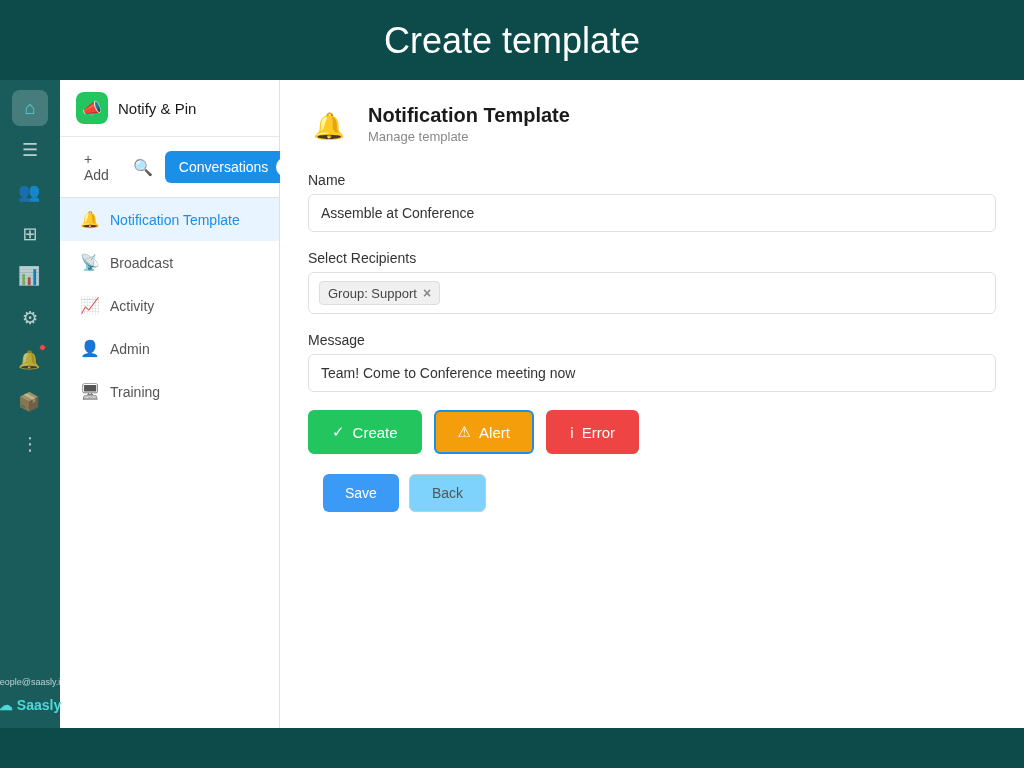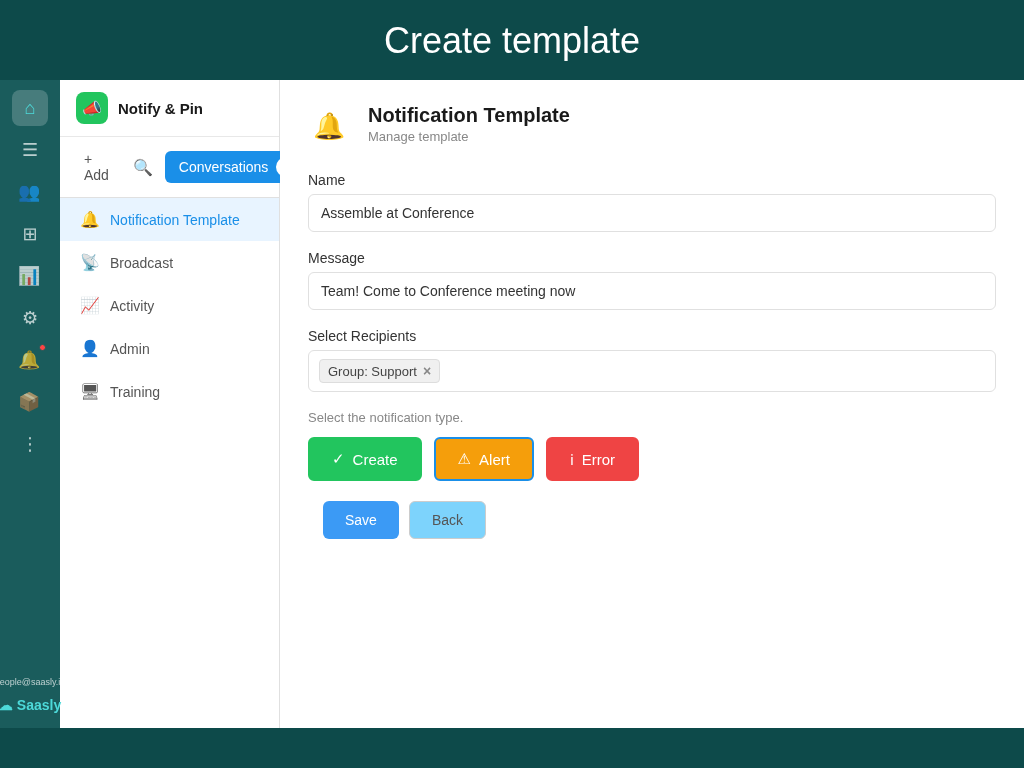--- a/index.html
+++ b/index.html
@@ -101,21 +101,21 @@
       background: #22c55e;
       border-radius: 8px;
       display: flex;
       align-items: center;
       justify-content: center;
       font-size: 16px;
     }
 
     .app-name {
       font-size: 15px;
-      font-weight: 700;
+      font-weight: 400;
       color: #1a1a1a;
     }
 
     .nav-item {
       display: flex;
       align-items: center;
       gap: 10px;
       padding: 12px 20px;
       cursor: pointer;
       color: #555;
@@ -445,35 +445,34 @@
           <div class="section-subtitle">Manage template</div>
         </div>
       </div>
 
       <div class="form-group">
         <label class="form-label">Name</label>
         <input class="form-input" type="text" value="Assemble at Conference" style="">
       </div>
 
       <div class="form-group">
-        <label class="form-label">Message</label>
-        <input class="form-input" type="text" value="Team! Come to Conference meeting now" style="">
-      </div>
-
-      <div class="form-group">
         <label class="form-label">Select Recipients</label>
         <div class="recipients-container">
           <div class="tag">
             <span>Group: Support</span>
             <span class="remove">×</span>
           </div>
         </div>
       </div>
 
-      <div class="notification-type-label">Select the notification type.</div>
+      <div class="form-group">
+        <label class="form-label">Message</label>
+        <input class="form-input" type="text" value="Team! Come to Conference meeting now" style="">
+      </div>
+
 
       <div class="notification-buttons">
         <button class="notif-btn notice">
           <span>✓</span>
           <span>Create</span>
         </button>
         <button class="notif-btn alert">
           <span>⚠</span>
           <span>Alert</span>
         </button>

